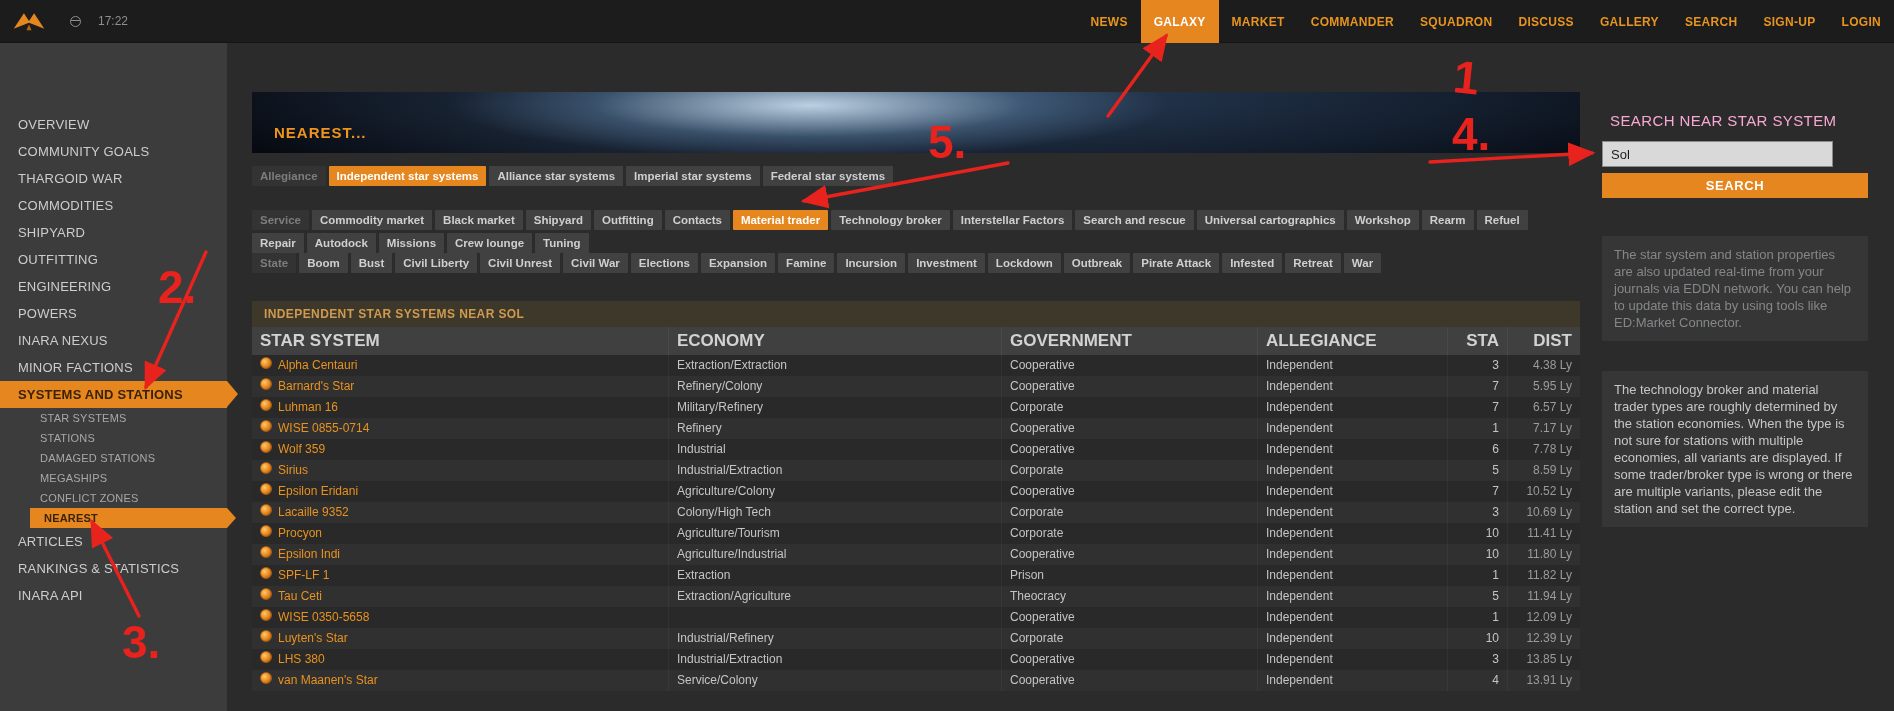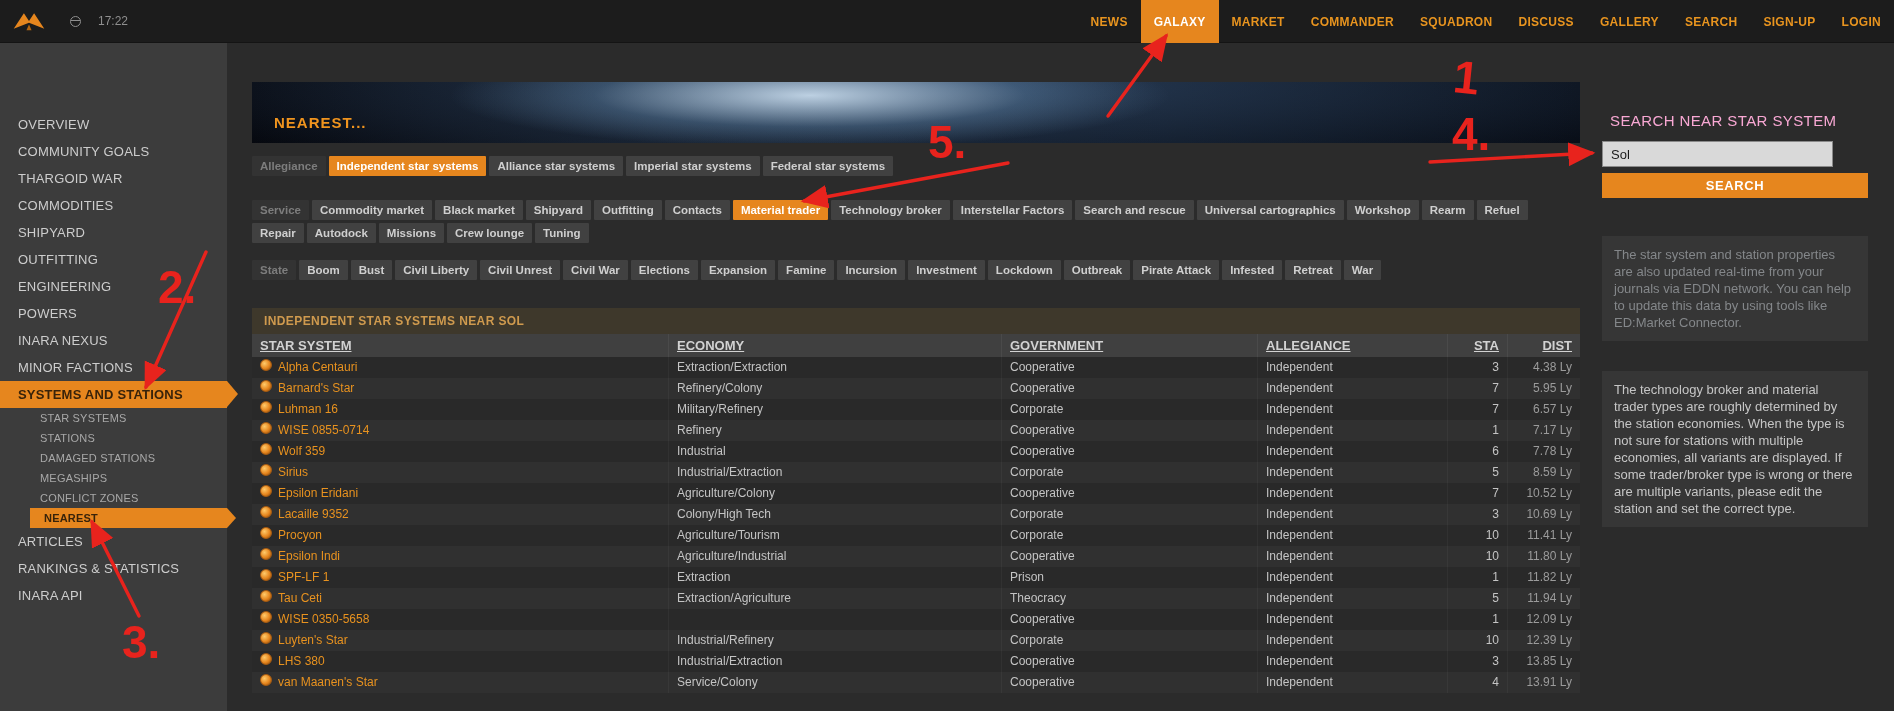--- a/index.html
+++ b/index.html
@@ -58,35 +58,35 @@
     border-left: 11px solid #e6861e;
   }
   .side-item.sub.active { margin-left: 30px; padding-left: 14px; }
   .side-item.sub.active::after {
     border-top-width: 10px; border-bottom-width: 10px; border-left-width: 9px;
   }
 
   
   .main { position: absolute; left: 252px; top: 43px; width: 1328px; }
   .banner {
-    margin-top: 39px; height: 61px; position: relative; overflow: hidden;
+    margin-top: 49px; height: 61px; position: relative; overflow: hidden;
     background:
       radial-gradient(ellipse 480px 70px at 42% 22%, rgba(215,235,252,0.85), rgba(120,165,205,0.30) 45%, transparent 75%),
       radial-gradient(ellipse 1200px 130px at 52% 5%, rgba(62,92,130,0.55), transparent 75%),
       linear-gradient(90deg, #05070d 0%, #101722 30%, #0b121d 70%, #060a12 100%);
   }
   .banner-title {
     position: absolute; left: 22px; bottom: 12px;
     color: #f0941e; font-size: 15px; font-weight: bold; letter-spacing: 1px;
   }
 
   .filter-row { display: flex; flex-wrap: wrap; gap: 3px; align-items: flex-start; }
   .fr-allegiance { margin-top: 13px; }
   .fr-service   { margin-top: 24px; }
-  .fr-state     { margin-top: 17px; }
+  .fr-state     { }
   .fbtn-list { display: contents; }
   .fbtn {
     display: inline-block; padding: 4px 8px;
     background: #414141; color: #cfcfcf;
     font-size: 11.5px; font-weight: bold; white-space: nowrap;
     cursor: pointer; border-radius: 1px;
   }
   .fbtn.flabel { background: #333333; color: #7d7d7d; cursor: default; }
   .fbtn.active { background: #e6861e; color: #ffffff; }
 
@@ -96,22 +96,22 @@
     height: 26px; line-height: 26px; padding-left: 12px;
     background: #3e382b; color: #cf9a4e;
     font-size: 12px; font-weight: bold; letter-spacing: 0.4px;
   }
   .thead, .trow {
     display: grid;
     grid-template-columns: 416px 333px 256px 190px 60px 73px;
   }
   .thead { background: #404040; }
   .thead .hcell {
-    padding: 4px 8px; color: #d2d2d2; font-size: 13px; font-weight: bold;
-    border-left: 1px solid #4a4a4a; cursor: pointer; white-space: nowrap; text-decoration: underline;
+    padding: 4px 8px; color: #d2d2d2; font-size: 17px; font-weight: bold;
+    border-left: 1px solid #4a4a4a; cursor: pointer; white-space: nowrap;
   }
   .thead .hcell:first-child { border-left: none; }
   .rows .trow:nth-child(even) { background: #303030; }
   .rows .trow:nth-child(odd)  { background: #292929; }
   .cell {
     padding: 2px 8px; font-size: 12px; line-height: 17px; color: #c4c4c4;
     border-left: 1px solid rgba(255,255,255,0.04);
     white-space: nowrap; overflow: hidden;
   }
   .trow .cell:first-child { border-left: none; }

